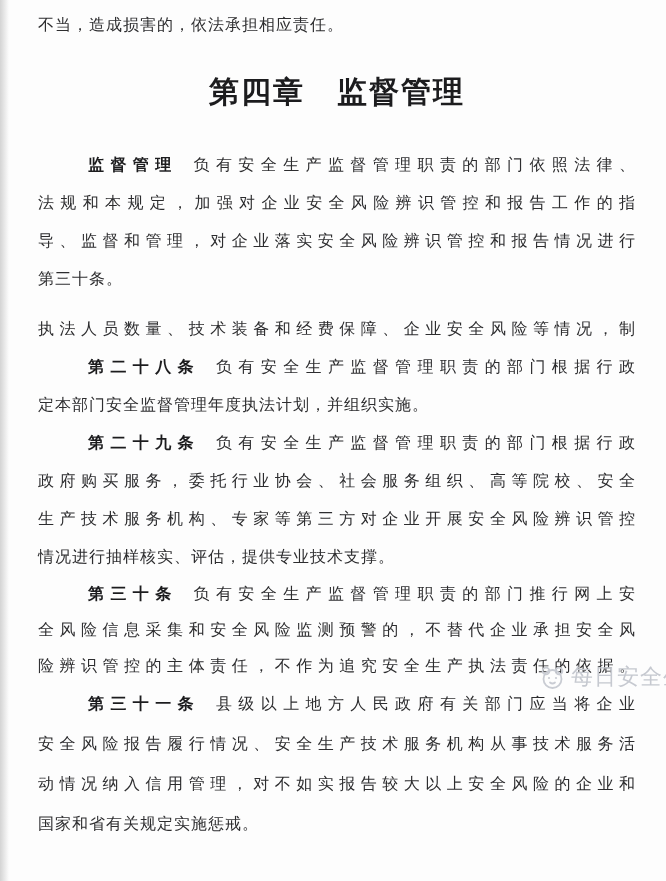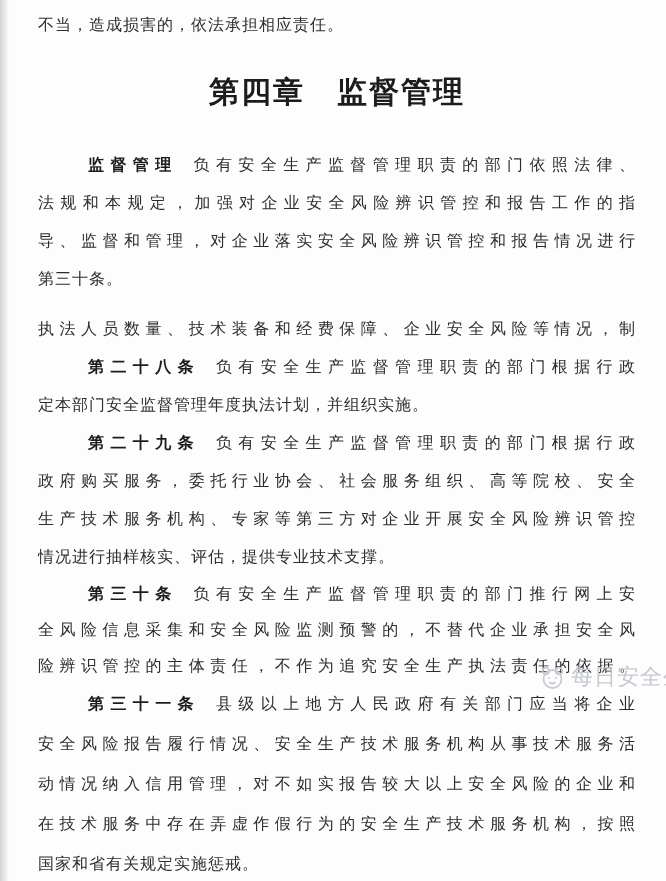--- a/index.html
+++ b/index.html
@@ -92,21 +92,20 @@
       </div>
       <div class="article">
         <div class="line first fill"><b>第三十条</b><span>负有安全生产监督管理职责的部门推行网上安</span></div>
         <div class="line fill">全风险信息采集和安全风险监测预警的，不替代企业承担安全风</div>
         <div class="line fill">险辨识管控的主体责任，不作为追究安全生产执法责任的依据。</div>
       </div>
       <div class="article">
         <div class="line first fill"><b>第三十一条</b><span>县级以上地方人民政府有关部门应当将企业</span></div>
         <div class="line fill">安全风险报告履行情况、安全生产技术服务机构从事技术服务活</div>
         <div class="line fill">动情况纳入信用管理，对不如实报告较大以上安全风险的企业和</div>
-        <div class="line fill">在技术服务中存在弄虚作假行为的安全生产技术服务机构，按照</div>
         <div class="line">国家和省有关规定实施惩戒。</div>
       </div>
     </div>
 
   <div class="watermark">
     <svg class="wm-icon" width="30" height="30" viewBox="0 0 30 30" fill="none" stroke="#c9ccd3" stroke-width="1.8" stroke-linecap="round">
       <circle cx="8" cy="9" r="3.4"></circle>
       <circle cx="21" cy="9" r="3.4"></circle>
       <circle cx="14.5" cy="17" r="9"></circle>
       <circle cx="11" cy="16" r="1.1" fill="#c9ccd3" stroke="none"></circle>

